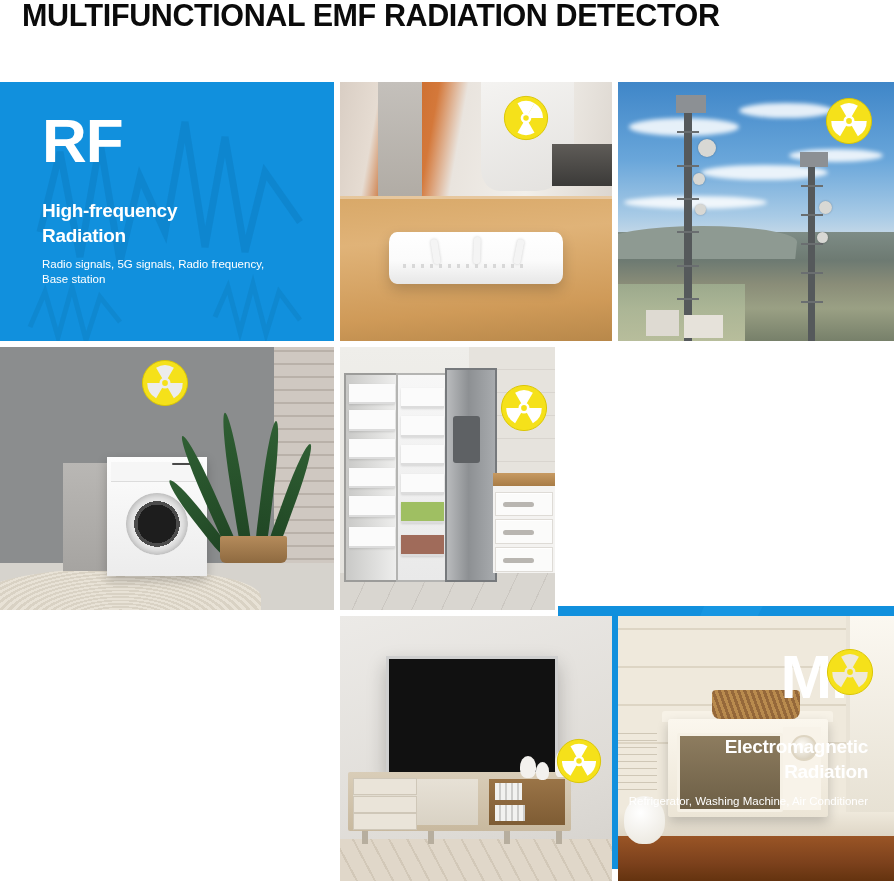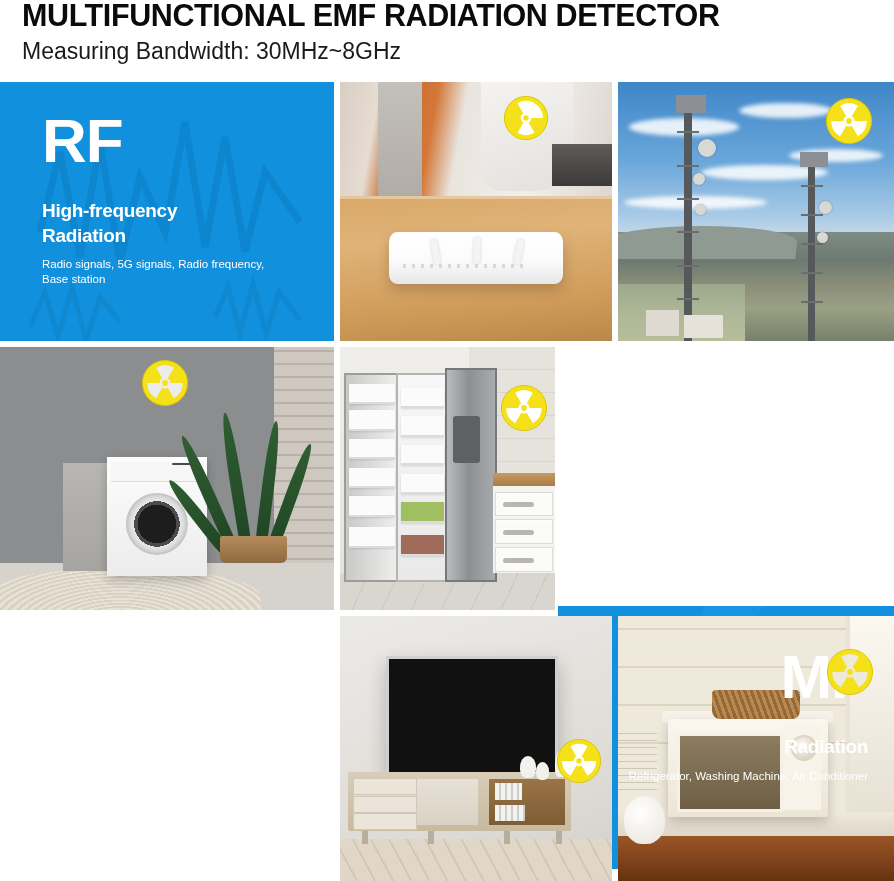--- a/index.html
+++ b/index.html
@@ -201,21 +201,20 @@
   .mw-rack{position:absolute;left:0;top:42%;width:14%;height:26%;
       background:repeating-linear-gradient(0deg,transparent 0 6px,#cfc7b6 6px 7px);}
 </style>
 </head>
 <body>
 
 <div class="page">
 
   <div class="header">
     <div class="title">MULTIFUNCTIONAL EMF RADIATION DETECTOR</div>
-    <div class="subtitle">Measuring Bandwidth: 30MHz~8GHz</div>
   </div>
 
   <div class="grid">
 
     <div class="cell c1 r1 panel panel-rf">
       <div class="wm">
         <svg viewBox="0 0 334 259" width="334" height="259" preserveAspectRatio="none">
           <path d="M40 150 L60 70 L80 175 L100 60 L120 180 L140 95 L165 150
                    L185 40 L205 165 L225 55 L245 170 L265 90 L300 140" fill="none" stroke="#0d7ec2" stroke-width="7" opacity="0.55"></path>
           <path d="M30 245 L45 210 L58 255 L72 205 L86 258 L100 215 L120 240" fill="none" stroke="#0d7ec2" stroke-width="5" opacity="0.45"></path>
@@ -394,20 +393,21 @@
     </div>
 
     <div class="cell c23 r2 panel panel-mf">
       <div class="wm">
         <svg viewBox="0 0 336 263" width="336" height="263" preserveAspectRatio="none">
           <path d="M150 -10 L96 128 L136 128 L80 275 L196 108 L150 108 L210 -10 Z" fill="#1b9ae6" opacity="0.55"></path>
         </svg>
       </div>
       <div class="txt">
         <div class="big">MF</div>
+        <div class="sub">Electromagnetic</div>
         <div class="sub">Radiation</div>
         <div class="desc">Refrigerator, Washing Machine, Air Conditioner</div>
       </div>
     </div>
 
     <div class="cell c2 r3">
       <div class="ph">
         <div class="tv-wall"></div>
         <div class="tv-floor"></div>
         <div class="tv-set"></div>

